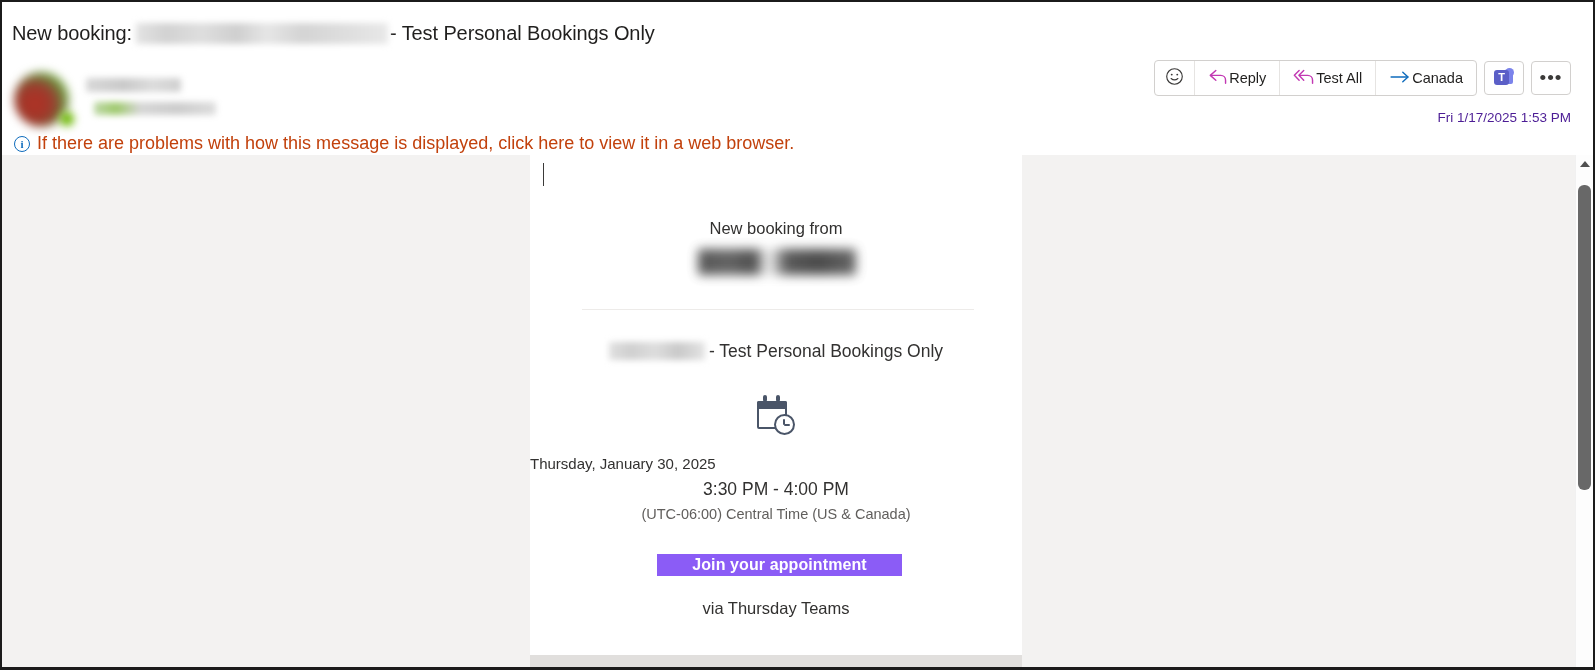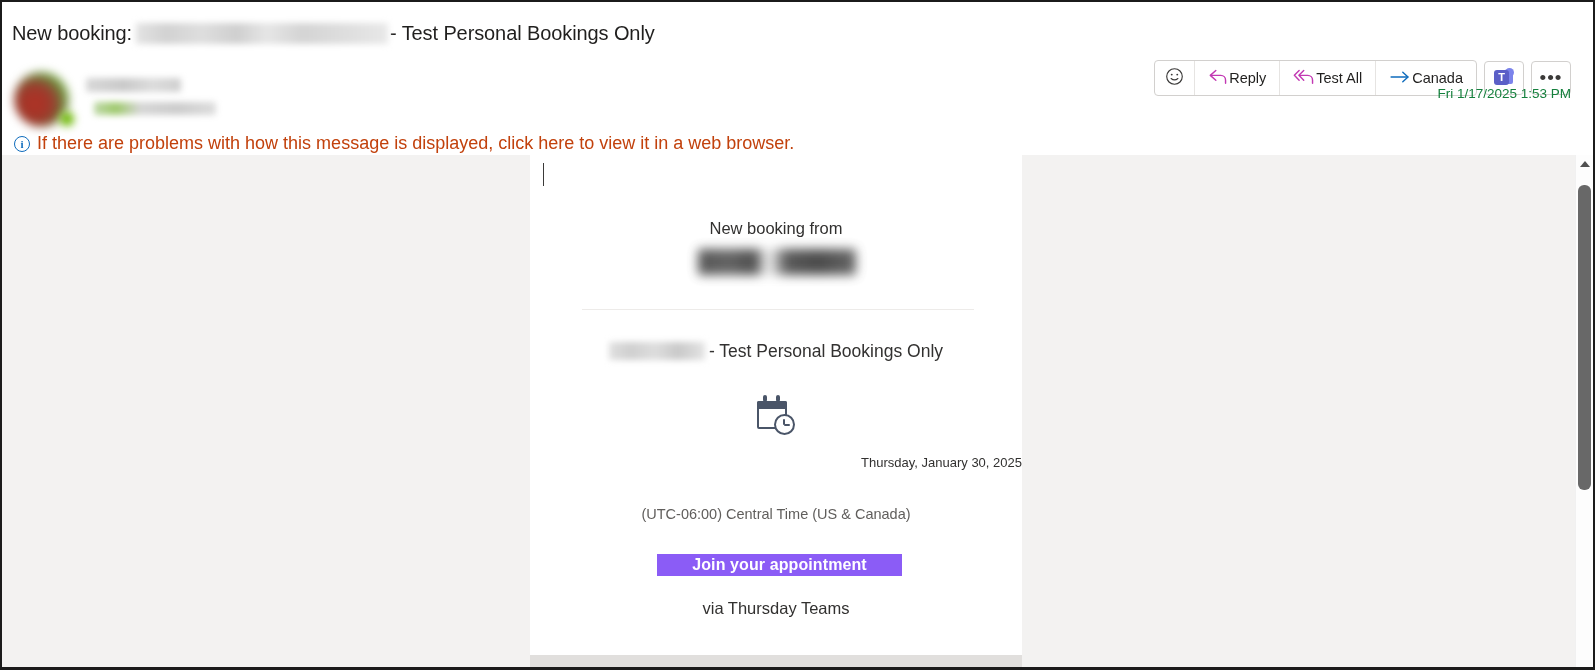--- a/index.html
+++ b/index.html
@@ -196,23 +196,23 @@
     font-size: 19px;
     line-height: 10px;
     color: #3b3a39;
     letter-spacing: 1px;
     font-family: "Liberation Sans", sans-serif;
   }
 
   .timestamp {
     position: absolute;
     right: 22px;
-    top: 84px;
+    top: 108px;
     font-size: 13.5px;
-    color: #15803d;
+    color: #4c1d95;
     white-space: nowrap;
   }
 
   
   .infobar {
     position: absolute;
     left: 12px;
     top: 131px;
     display: flex;
     align-items: center;
@@ -371,22 +371,22 @@
     left: 30px; top: 29px;
     width: 6px; height: 2px;
     background: #4a5568;
     border-radius: 1px;
   }
 
   .bk-date {
     position: absolute;
     left: 0; right: 0;
     top: 300px;
-    text-align: right;
-    font-size: 13px;
+    text-align: left;
+    font-size: 15px;
     color: #323130;
   }
   .bk-time {
     position: absolute;
     left: 0; right: 0;
     top: 324px;
     text-align: center;
     font-size: 17.5px;
     color: #323130;
   }
@@ -573,20 +573,21 @@
           <span class="cal-peg r"></span>
           <span class="cal-body"></span>
           <span class="cal-topbar"></span>
           <span class="cal-clock"></span>
           <span class="cal-hand-h"></span>
           <span class="cal-hand-m"></span>
         </span>
       </div>
 
       <div class="bk-date">Thursday, January 30, 2025</div>
+      <div class="bk-time">3:30 PM - 4:00 PM</div>
       <div class="bk-tz">(UTC-06:00) Central Time (US &amp; Canada)</div>
 
       <button class="join-btn">Join your appointment</button>
 
       <div class="bk-via">via Thursday Teams</div>
 
       <div class="card-footer-band"></div>
     </div>
 
     <div class="vscroll">

